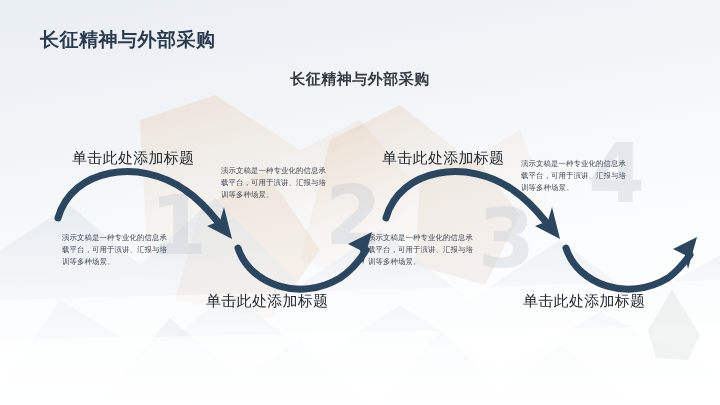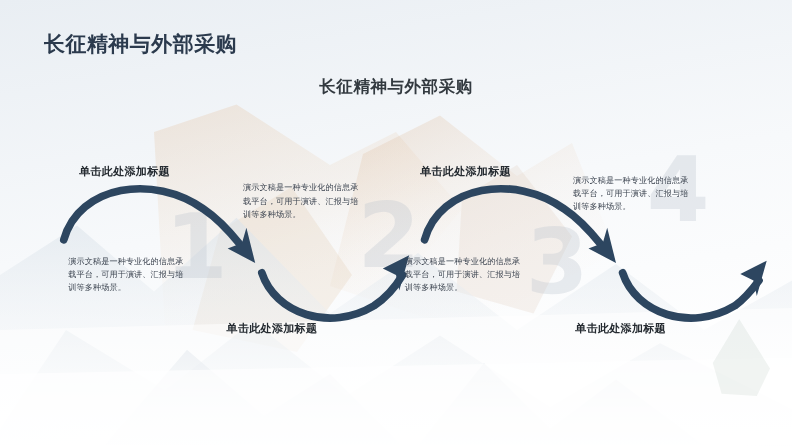--- a/index.html
+++ b/index.html
@@ -39,21 +39,21 @@
   #wm1{left:150px;top:185px;}
   #wm2{left:325px;top:175px;}
   #wm3{left:478px;top:198px;}
   #wm4{left:588px;top:133px;}
 
   
   #arrows{position:absolute;left:0;top:0;width:720px;height:405px;}
 
   
   .head{
-    position:absolute;font-size:10px;font-weight:bold;
+    position:absolute;font-size:15px;font-weight:normal;
     color:#242a30;white-space:nowrap;letter-spacing:.3px;
   }
   .body{
     position:absolute;font-size:7.4px;line-height:1.62;
     color:#3c4450;width:112px;letter-spacing:.1px;
   }
 
   #head1{left:72px;top:149px;}
   #body1{left:62px;top:232px;}
 

